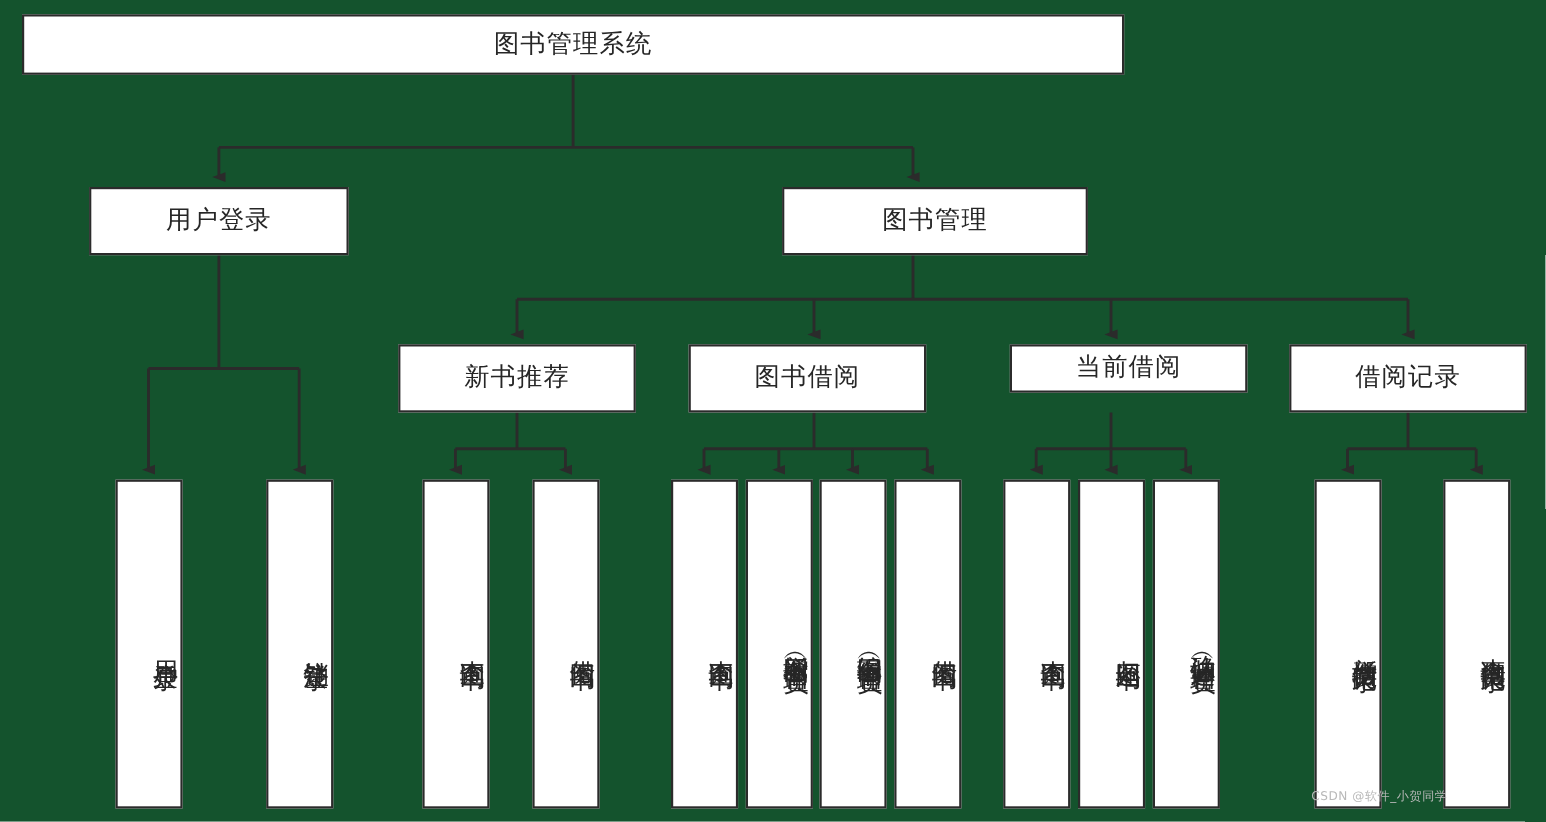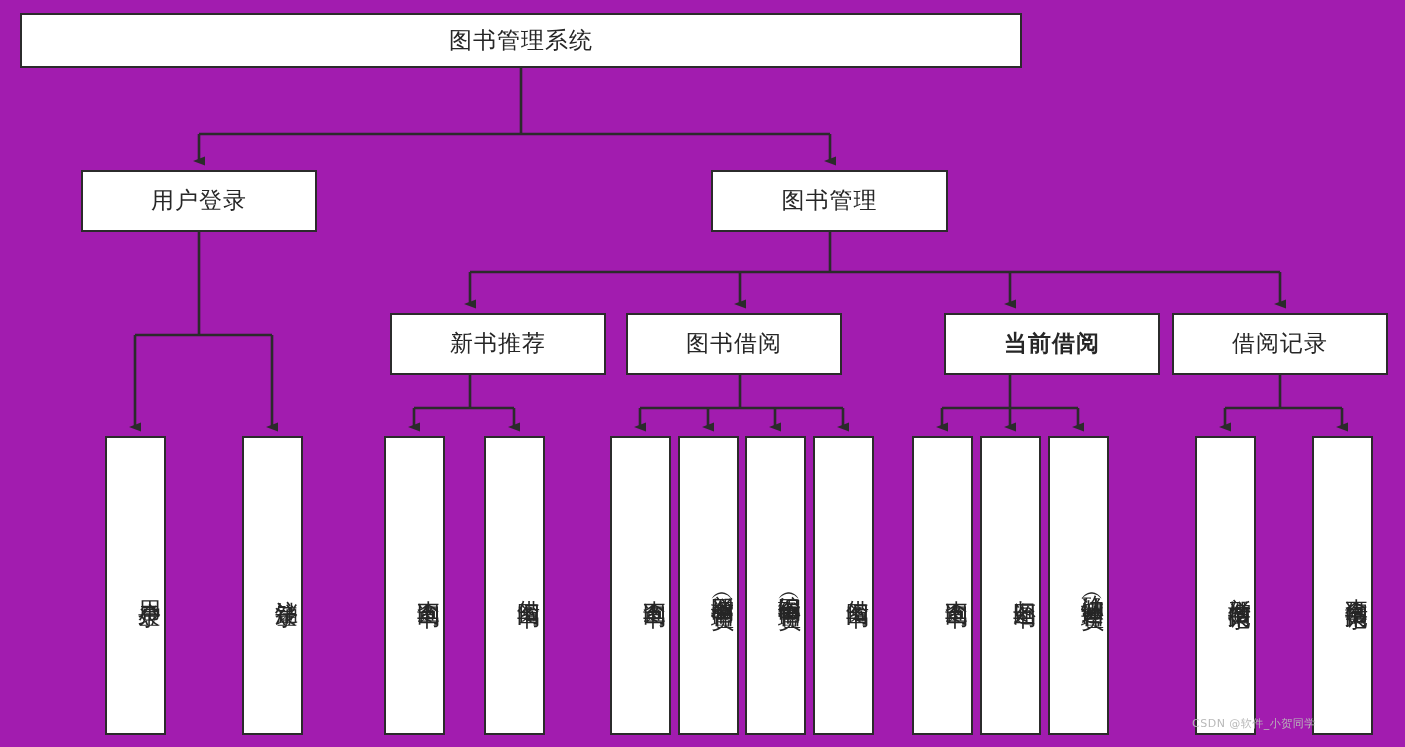--- a/index.html
+++ b/index.html
@@ -7,21 +7,21 @@
     padding: 0;
     background: #ffffff;
   }
   body {
     font-family: "DejaVu Sans", "Liberation Sans", sans-serif;
   }
   #canvas {
     position: relative;
     width: 1405px;
     height: 747px;
-    background: #a21caf;
+    background: #14532d;
     overflow: hidden;
   }
   svg.wires {
     position: absolute;
     left: 0;
     top: 0;
     width: 1405px;
     height: 747px;
     pointer-events: none;
   }
@@ -119,31 +119,31 @@
     </g>
   </svg>
 
   <div class="node horiz" style="left:20px; top:13px; width:1002px; height:55px;">
     <span>图书管理系统</span>
   </div>
 
   <div class="node horiz" style="left:81px; top:170px; width:236px; height:62px;">
     <span>用户登录</span>
   </div>
-  <div class="node horiz" style="left:711px; top:170px; width:237px; height:62px;">
+  <div class="node horiz" style="left:711px; top:170px; width:278px; height:62px;">
     <span>图书管理</span>
   </div>
 
-  <div class="node horiz" style="left:362px; top:313px; width:216px; height:62px;margin-left:28px;">
+  <div class="node horiz" style="left:362px; top:313px; width:216px; height:62px;">
     <span>新书推荐</span>
   </div>
   <div class="node horiz" style="left:626px; top:313px; width:216px; height:62px;">
     <span>图书借阅</span>
   </div>
-  <div class="node horiz" style="left:944px; top:313px; width:216px; height:62px;font-weight:bold;">
+  <div class="node horiz" style="left:918px; top:313px; width:216px; height:44px;">
     <span>当前借阅</span>
   </div>
   <div class="node horiz" style="left:1172px; top:313px; width:216px; height:62px;align-items:center;">
     <span>借阅记录</span>
   </div>
 
   <div class="node vert" style="left:105px; top:436px; width:61px; height:299px;">
     <span class="vtext">用户登录</span>
   </div>
   <div class="node vert" style="left:242px; top:436px; width:61px; height:299px;">

